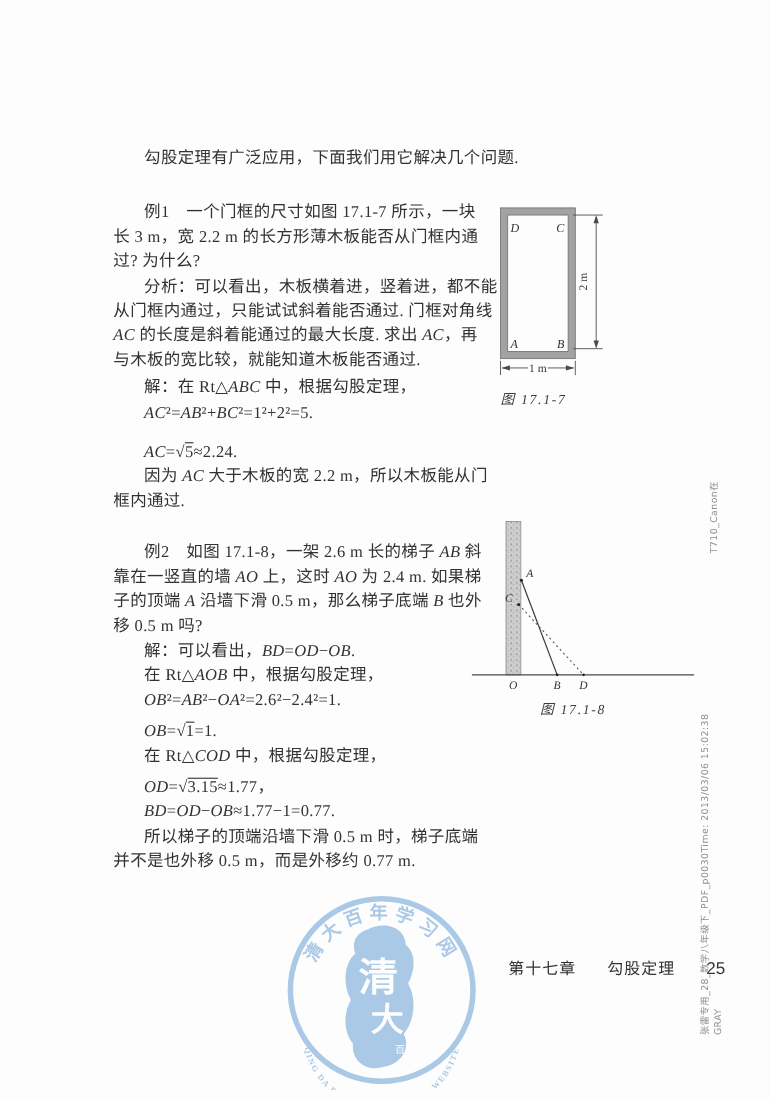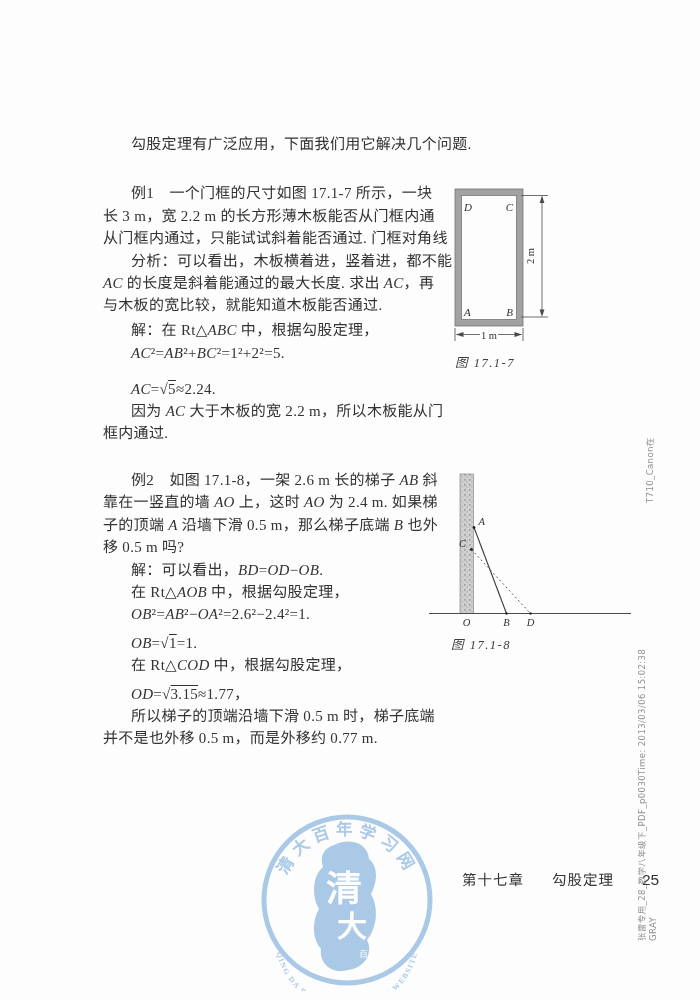--- a/index.html
+++ b/index.html
@@ -23,21 +23,21 @@
   
   .fig{position:absolute;}
   #fig1{left:447px;top:182px;}
   #fig2{left:428px;top:468px;}
   .fig-caption{
     position:absolute;font-size:12.5px;color:#3d3d3d;letter-spacing:1.5px;
     white-space:nowrap;
     font-style:italic;
   }
   #fig1-caption{left:455px;top:352px;}
-  #fig2-caption{left:451px;top:634px;}
+  #fig2-caption{left:491px;top:634px;}
 
   
   #watermark{position:absolute;left:256px;top:809px;opacity:.95;}
 
   
   #footer{
     position:absolute;left:462px;top:868px;font-size:14.5px;color:#333;
     letter-spacing:1px;white-space:nowrap;
   }
   #footer .chapter{margin-right:28px;}
@@ -61,39 +61,41 @@
 </style>
 </head>
 <body>
 
 <div class="page">
 
   <div id="text-column">
       <div class="line ind">勾股定理有广泛应用，下面我们用它解决几个问题.</div>
       <div class="line ind" style="margin-top: 27px;">例1　一个门框的尺寸如图 17.1-7 所示，一块</div>
       <div class="line">长 3 m，宽 2.2 m 的长方形薄木板能否从门框内通</div>
+      <div class="line">过? 为什么?</div>
+      <div class="line ind">分析：可以看出，木板横着进，竖着进，都不能</div>
       <div class="line">从门框内通过，只能试试斜着能否通过. 门框对角线</div>
-      <div class="line ind">分析：可以看出，木板横着进，竖着进，都不能</div>
       <div class="line"><i class="var">AC</i> 的长度是斜着能通过的最大长度. 求出 <i class="var">AC</i>，再</div>
       <div class="line">与木板的宽比较，就能知道木板能否通过.</div>
       <div class="line ind" style="margin-top: 2px;">解：在 Rt△<i class="var">ABC</i> 中，根据勾股定理，</div>
       <div class="line ind" style="margin-top: 1px;"><i class="var">AC</i>²=<i class="var">AB</i>²+<i class="var">BC</i>²=1²+2²=5.</div>
       <div class="line ind" style="margin-top: 13px;"><i class="var">AC</i>=√<span class="rad">5</span>≈2.24.</div>
       <div class="line ind">因为 <i class="var">AC</i> 大于木板的宽 2.2 m，所以木板能从门</div>
       <div class="line">框内通过.</div>
       <div class="line ind" style="margin-top: 24px;">例2　如图 17.1-8，一架 2.6 m 长的梯子 <i class="var">AB</i> 斜</div>
       <div class="line">靠在一竖直的墙 <i class="var">AO</i> 上，这时 <i class="var">AO</i> 为 2.4 m. 如果梯</div>
       <div class="line">子的顶端 <i class="var">A</i> 沿墙下滑 0.5 m，那么梯子底端 <i class="var">B</i> 也外</div>
       <div class="line">移 0.5 m 吗?</div>
       <div class="line ind">解：可以看出，<i class="var">BD</i>=<i class="var">OD</i>−<i class="var">OB</i>.</div>
       <div class="line ind">在 Rt△<i class="var">AOB</i> 中，根据勾股定理，</div>
       <div class="line ind"><i class="var">OB</i>²=<i class="var">AB</i>²−<i class="var">OA</i>²=2.6²−2.4²=1.</div>
       <div class="line ind" style="margin-top: 6px;"><i class="var">OB</i>=√<span class="rad">1</span>=1.</div>
       <div class="line ind">在 Rt△<i class="var">COD</i> 中，根据勾股定理，</div>
       <div class="line ind" style="margin-top: 6px;"><i class="var">OD</i>=√<span class="rad">3.15</span>≈1.77，</div>
+      <div class="line ind"><i class="var">BD</i>=<i class="var">OD</i>−<i class="var">OB</i>≈1.77−1=0.77.</div>
       <div class="line ind">所以梯子的顶端沿墙下滑 0.5 m 时，梯子底端</div>
       <div class="line">并不是也外移 0.5 m，而是外移约 0.77 m.</div>
     </div>
 
   <svg id="fig1" class="fig" width="112" height="168" viewBox="0 0 112 168">
 
     <rect x="8" y="7" width="68" height="137" fill="#a2a2a2" stroke="#757575" stroke-width="0.8"></rect>
     <rect x="14.5" y="13.5" width="55" height="124" fill="#fdfdfd" stroke="#757575" stroke-width="0.8"></rect>
 
     <text class="svg-var" x="17" y="29" font-size="11" fill="#333">D</text>

